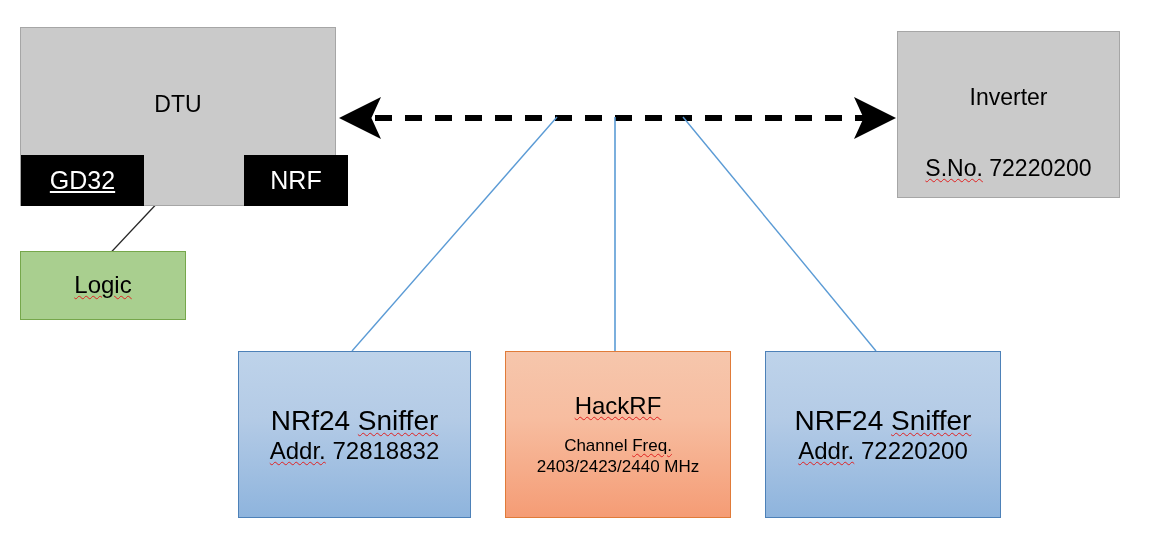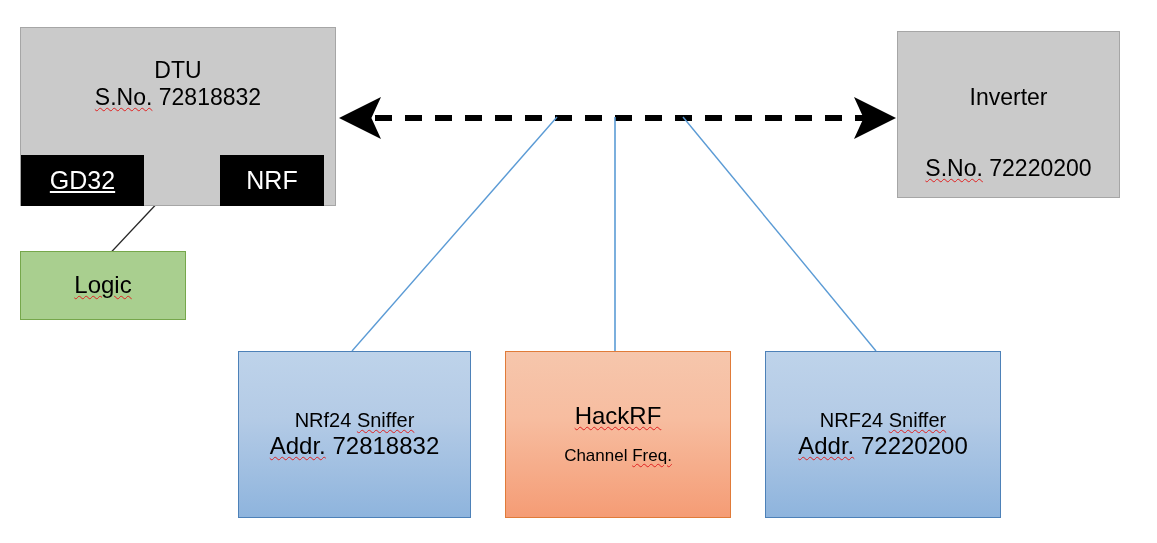--- a/index.html
+++ b/index.html
@@ -33,21 +33,21 @@
     background: #cacaca;
     border: 1px solid #a6a6a6;
     color: #000000;
   }
   #dtu-box {
     left: 20px;
     top: 27px;
     width: 316px;
     height: 179px;
     justify-content: flex-start;
-    padding-top: 29px;
+    padding-top: 63px;
   }
   #inverter-box {
     left: 897px;
     top: 31px;
     width: 223px;
     height: 167px;
     justify-content: flex-start;
     padding-top: 52px;
     gap: 44px;
   }
@@ -59,21 +59,21 @@
     position: absolute;
     box-sizing: border-box;
     background: #000000;
     color: #ffffff;
     display: flex;
     align-items: center;
     justify-content: center;
     font-size: 25px;
   }
   #gd32-chip { left: 21px; top: 155px; width: 123px; height: 51px; text-decoration: underline; }
-  #nrf-chip  { left: 220px; top: 155px; width: 104px; height: 51px; }
+  #nrf-chip  { left: 244px; top: 155px; width: 104px; height: 51px; }
 
   
   #logic-box {
     left: 20px;
     top: 251px;
     width: 166px;
     height: 69px;
     background: #a9cf8f;
     border: 1px solid #76a74b;
     color: #000000;
@@ -88,21 +88,21 @@
   }
   .orange-box {
     background: linear-gradient(to bottom, #f6c6ac 0%, #f7bda0 40%, #f59c75 100%);
     border: 1px solid #e07b39;
     color: #000000;
   }
   #sniffer-left  { left: 238px; top: 351px; width: 233px; height: 167px; }
   #hackrf-box    { left: 505px; top: 351px; width: 226px; height: 167px; }
   #sniffer-right { left: 765px; top: 351px; width: 236px; height: 167px; }
 
-  .bx-line1 { font-size: 20px; }
+  .bx-line1 { font-size: 28px; }
   .bx-line2 { font-size: 24px; }
   .hack-title { font-size: 24px; margin-bottom: 16px; }
   .hack-sub  { font-size: 17px; line-height: 1.22; }
 
   
   .sq {
     position: relative;
     display: inline-block;
     text-decoration: underline;
     text-decoration-color: #e02020;
@@ -152,21 +152,20 @@
     <line x1="178" y1="181" x2="101" y2="263" stroke="#262626" stroke-width="1.3"></line>
 
     
     <line x1="557" y1="117" x2="352" y2="351" stroke="#5b9bd5" stroke-width="1.4"></line>
     <line x1="615" y1="117" x2="615" y2="351" stroke="#5b9bd5" stroke-width="1.6"></line>
     <line x1="683" y1="117" x2="876" y2="351" stroke="#5b9bd5" stroke-width="1.4"></line>
   </svg>
 
   <div class="node gray-box" id="dtu-box">
     <div class="gray-line1">DTU</div>
-    <div class="gray-line2"><span class="sq">S.No.</span><span> 72818832</span></div>
   </div>
 
   <div class="chip" id="gd32-chip">
     <span>GD32</span>
   </div>
   <div class="chip" id="nrf-chip">
     <span>NRF</span>
   </div>
 
   <div class="node gray-box" id="inverter-box">
@@ -179,20 +178,21 @@
   </div>
 
   <div class="node blue-box" id="sniffer-left">
     <div class="bx-line1"><span>NRf24 </span><span class="sq">Sniffer</span></div>
     <div class="bx-line2"><span class="sq">Addr.</span><span> 72818832</span></div>
   </div>
 
   <div class="node orange-box" id="hackrf-box">
     <div class="hack-title"><span class="sq">HackRF</span></div>
     <div class="hack-sub"><span>Channel </span><span class="sq">Freq.</span></div>
+    <div class="hack-sub">2403/2423/2440 MHz</div>
   </div>
 
   <div class="node blue-box" id="sniffer-right">
     <div class="bx-line1"><span>NRF24 </span><span class="sq">Sniffer</span></div>
     <div class="bx-line2"><span class="sq">Addr.</span><span> 72220200</span></div>
   </div>
 
 </div>
 
 </body></html>

